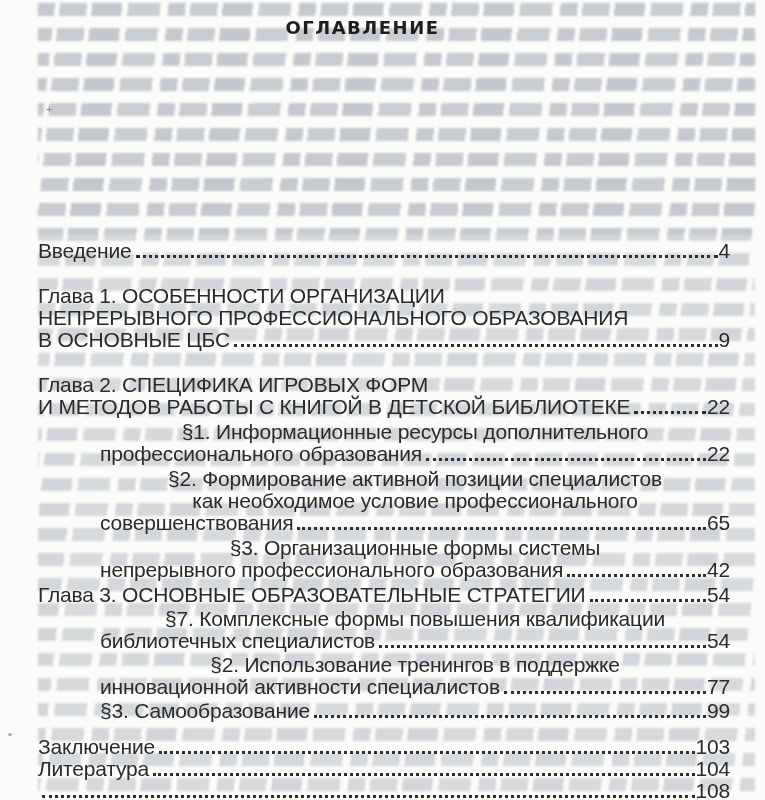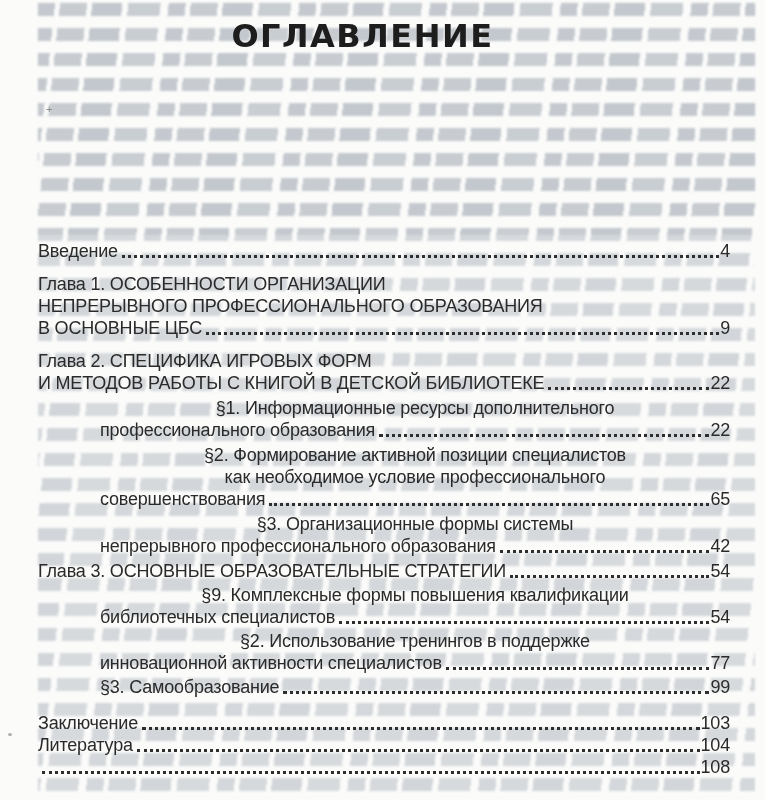--- a/index.html
+++ b/index.html
@@ -63,37 +63,37 @@
     z-index: 1;
   }
   .toc-title {
     position: absolute;
     left: 0;
     right: 40px;
     top: 17px;
     text-align: center;
     font-family: "DejaVu Sans", sans-serif;
     font-weight: 700;
-    font-size: 32px;
+    font-size: 18px;
     letter-spacing: 1.5px;
     color: #1d1d1d;
   }
   .toc-list {
     position: absolute;
     left: 38px;
     right: 35px;
     top: 240px;
   }
   .entry {
-    font-size: 18px;
+    font-size: 21px;
     line-height: 22px;
     letter-spacing: -0.2px;
   }
   .entry.indent { padding-left: 62px; text-align: center; }
-  .gap-lg  { margin-top: 11px; }
+  .gap-lg  { margin-top: 23px; }
   .gap-md  { margin-top: 3px; }
   .gap-sm  { margin-top: 2px; }
   .gap-end { margin-top: 14px; }
   .row {
     display: flex;
     align-items: flex-end;
   }
   .row .label { white-space: nowrap; }
   .dots {
     flex: 1;
@@ -175,21 +175,21 @@
 
     <div class="entry gap-md">
       <div class="row">
         <span class="label">Глава 3. ОСНОВНЫЕ ОБРАЗОВАТЕЛЬНЫЕ СТРАТЕГИИ</span>
         <span class="dots"></span>
         <span class="pnum">54</span>
       </div>
     </div>
 
     <div class="entry indent gap-sm">
-      <div>§9. Комплексные формы повышения квалификации</div>
+      <div>§7. Комплексные формы повышения квалификации</div>
       <div class="row">
         <span class="label">библиотечных специалистов</span>
         <span class="dots"></span>
         <span class="pnum">54</span>
       </div>
     </div>
 
     <div class="entry indent gap-sm">
       <div>§2. Использование тренингов в поддержке</div>
       <div class="row">

